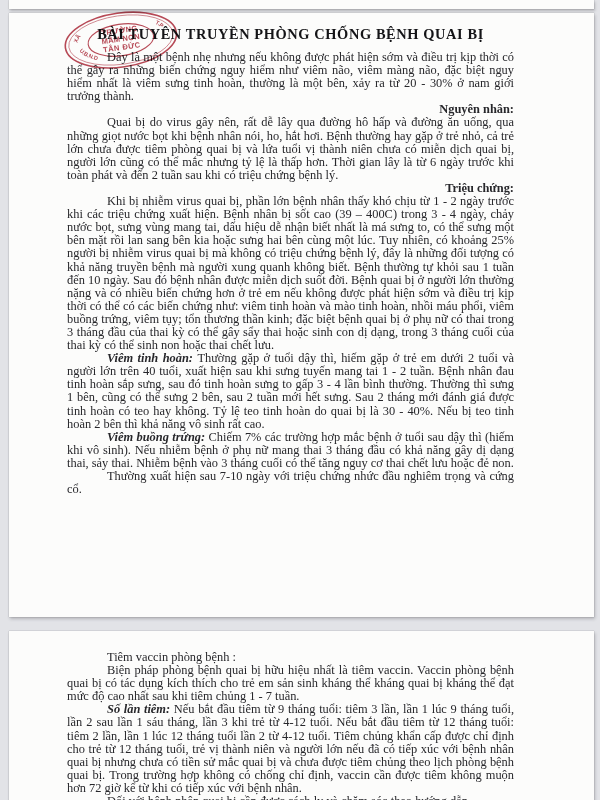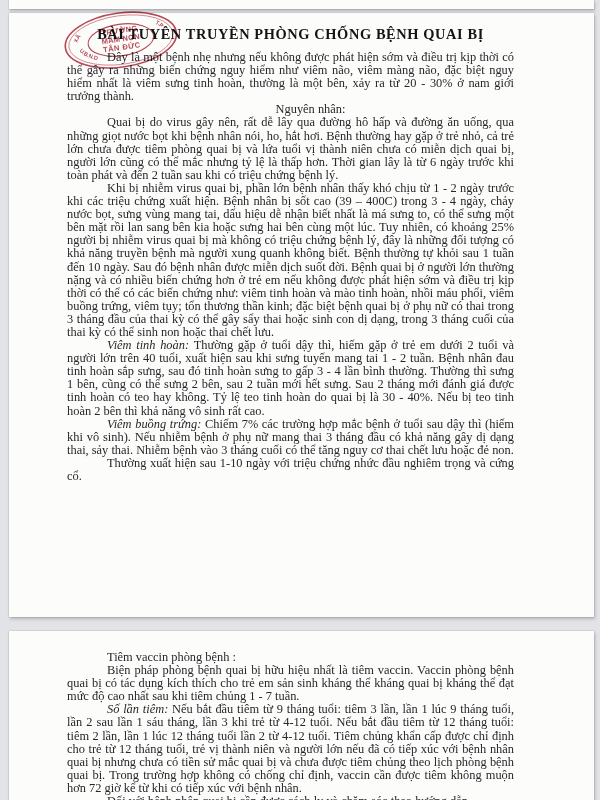--- a/index.html
+++ b/index.html
@@ -19,22 +19,22 @@
     padding:0 80px 0 58px;
     color:#27272b;font-size:12.4px;line-height:13.1px;
   }
   #page1 .content{padding-top:12px;}
   #page2 .content{padding-top:20px;}
   .doc-title{
     font-weight:bold;font-size:14.4px;letter-spacing:.6px;
     text-align:center;color:#141417;margin:0 0 8px 0;line-height:18px;
   }
   .para{margin:0;text-indent:40px;text-align:justify;}
-  .para.h{font-weight:normal;text-align:center;}
-  .lead{font-style:italic;font-weight:400;}
+  .para.h{font-weight:bold;text-align:right;}
+  .lead{font-style:italic;font-weight:700;}
   .stamp{
     position:absolute;left:46px;top:-10px;width:132px;height:76px;
     mix-blend-mode:multiply;opacity:.95;pointer-events:none;
   }
   .stamp text{font-family:"Liberation Sans", sans-serif;font-weight:bold;}
 </style>
 </head>
 <body>
 
 <div class="page" id="page-prev"></div>
@@ -62,24 +62,25 @@
       <text x="66" y="47" font-size="7.6" text-anchor="middle" stroke="none" letter-spacing="0.4">TÂN ĐỨC</text>
     </g>
   </svg>
 
   <div class="content">
     <div class="doc-title">BÀI TUYÊN TRUYỀN PHÒNG CHỐNG BỆNH QUAI BỊ</div>
     <div id="page1-blocks">
         <div class="para body">Đây là một bệnh nhẹ nhưng nếu không được phát hiện sớm và điều trị kịp thời có thể gây ra những biến chứng nguy hiểm như viêm não, viêm màng não, đặc biệt nguy hiểm nhất là viêm sưng tinh hoàn, thường là một bên, xảy ra từ 20 - 30% ở nam giới trưởng thành.</div>
         <div class="para h">Nguyên nhân:</div>
         <div class="para body">Quai bị do virus gây nên, rất dễ lây qua đường hô hấp và đường ăn uống, qua những giọt nước bọt khi bệnh nhân nói, ho, hắt hơi. Bệnh thường hay gặp ở trẻ nhỏ, cả trẻ lớn chưa được tiêm phòng quai bị và lứa tuổi vị thành niên chưa có miễn dịch quai bị, người lớn cũng có thể mắc nhưng tỷ lệ là thấp hơn. Thời gian lây là từ 6 ngày trước khi toàn phát và đến 2 tuần sau khi có triệu chứng bệnh lý.</div>
+        <div class="para h">Triệu chứng:</div>
         <div class="para body">Khi bị nhiễm virus quai bị, phần lớn bệnh nhân thấy khó chịu từ 1 - 2 ngày trước khi các triệu chứng xuất hiện. Bệnh nhân bị sốt cao (39 – 400C) trong 3 - 4 ngày, chảy nước bọt, sưng vùng mang tai, dấu hiệu dễ nhận biết nhất là má sưng to, có thể sưng một bên mặt rồi lan sang bên kia hoặc sưng hai bên cùng một lúc. Tuy nhiên, có khoảng 25% người bị nhiễm virus quai bị mà không có triệu chứng bệnh lý, đây là những đối tượng có khả năng truyền bệnh mà người xung quanh không biết. Bệnh thường tự khỏi sau 1 tuần đến 10 ngày. Sau đó bệnh nhân được miễn dịch suốt đời. Bệnh quai bị ở người lớn thường nặng và có nhiều biến chứng hơn ở trẻ em nếu không được phát hiện sớm và điều trị kịp thời có thể có các biến chứng như: viêm tinh hoàn và mào tinh hoàn, nhồi máu phổi, viêm buồng trứng, viêm tụy; tổn thương thần kinh; đặc biệt bệnh quai bị ở phụ nữ có thai trong 3 tháng đầu của thai kỳ có thể gây sẩy thai hoặc sinh con dị dạng, trong 3 tháng cuối của thai kỳ có thể sinh non hoặc thai chết lưu.</div>
         <div class="para body"><span class="lead">Viêm tinh hoàn: </span>Thường gặp ở tuổi dậy thì, hiếm gặp ở trẻ em dưới 2 tuổi và người lớn trên 40 tuổi, xuất hiện sau khi sưng tuyến mang tai 1 - 2 tuần. Bệnh nhân đau tinh hoàn sắp sưng, sau đó tinh hoàn sưng to gấp 3 - 4 lần bình thường. Thường thì sưng 1 bên, cũng có thể sưng 2 bên, sau 2 tuần mới hết sưng. Sau 2 tháng mới đánh giá được tinh hoàn có teo hay không. Tỷ lệ teo tinh hoàn do quai bị là 30 - 40%. Nếu bị teo tinh hoàn 2 bên thì khả năng vô sinh rất cao.</div>
         <div class="para body"><span class="lead">Viêm buồng trứng: </span>Chiếm 7% các trường hợp mắc bệnh ở tuổi sau dậy thì (hiếm khi vô sinh). Nếu nhiễm bệnh ở phụ nữ mang thai 3 tháng đầu có khả năng gây dị dạng thai, sảy thai. Nhiễm bệnh vào 3 tháng cuối có thể tăng nguy cơ thai chết lưu hoặc đẻ non.</div>
-        <div class="para body">Thường xuất hiện sau 1-10 ngày với triệu chứng nhức đầu nghiêm trọng và cứng cổ.</div>
+        <div class="para body">Thường xuất hiện sau 7-10 ngày với triệu chứng nhức đầu nghiêm trọng và cứng cổ.</div>
       </div>
   </div>
 </div>
 
 <div class="page" id="page2">
   <div class="content">
     <div id="page2-blocks">
         <div class="para body">Tiêm vaccin phòng bệnh :</div>
         <div class="para body">Biện pháp phòng bệnh quai bị hữu hiệu nhất là tiêm vaccin. Vaccin phòng bệnh quai bị có tác dụng kích thích cho trẻ em sản sinh kháng thể kháng quai bị kháng thể đạt mức độ cao nhất sau khi tiêm chủng 1 - 7 tuần.</div>
         <div class="para body"><span class="lead">Số lần tiêm: </span>Nếu bắt đầu tiêm từ 9 tháng tuổi: tiêm 3 lần, lần 1 lúc 9 tháng tuổi, lần 2 sau lần 1 sáu tháng, lần 3 khi trẻ từ 4-12 tuổi. Nếu bắt đầu tiêm từ 12 tháng tuổi: tiêm 2 lần, lần 1 lúc 12 tháng tuổi lần 2 từ 4-12 tuổi. Tiêm chủng khẩn cấp được chỉ định cho trẻ từ 12 tháng tuổi, trẻ vị thành niên và người lớn nếu đã có tiếp xúc với bệnh nhân quai bị nhưng chưa có tiền sử mắc quai bị và chưa được tiêm chủng theo lịch phòng bệnh quai bị. Trong trường hợp không có chống chỉ định, vaccin cần được tiêm không muộn hơn 72 giờ kể từ khi có tiếp xúc với bệnh nhân.</div>

